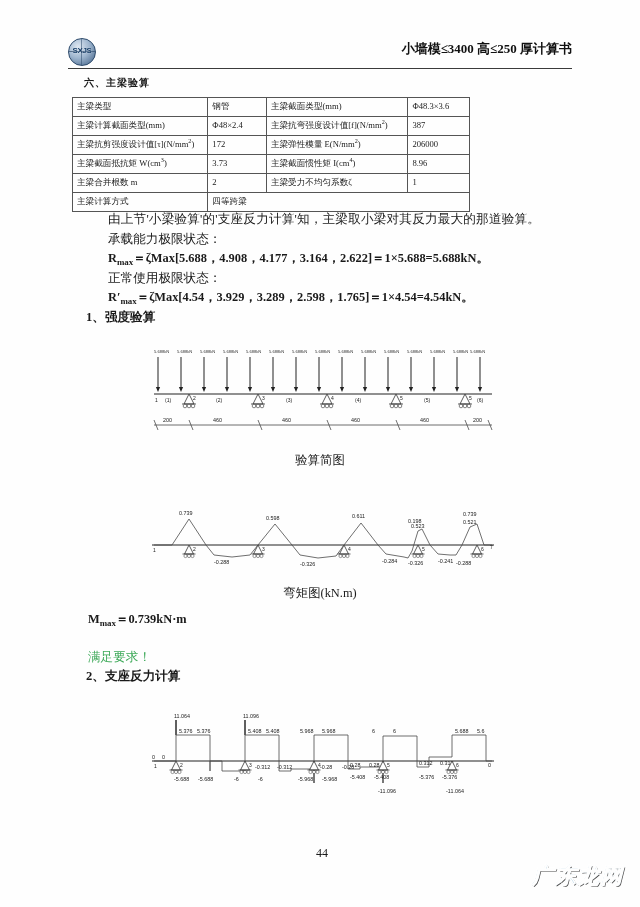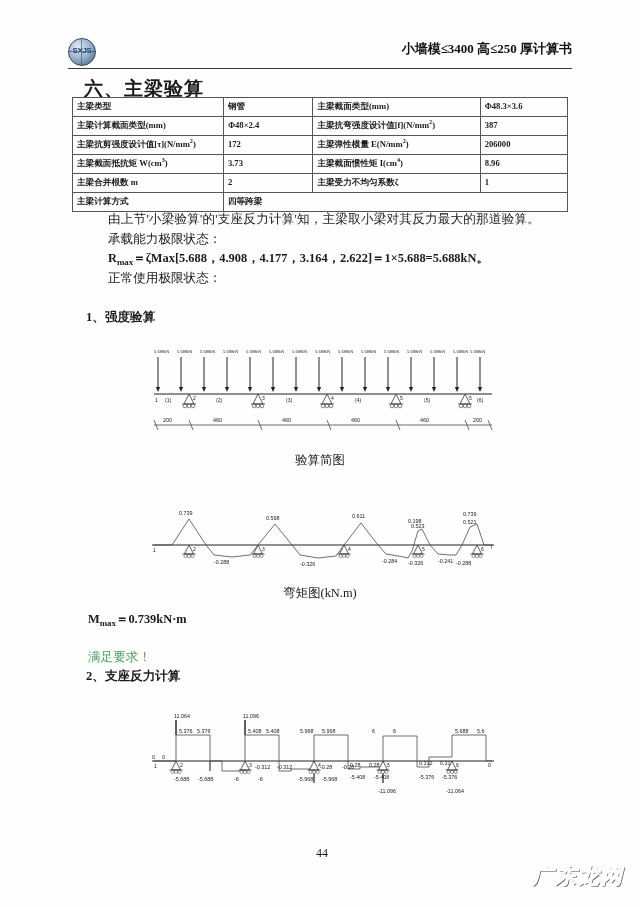--- a/index.html
+++ b/index.html
@@ -43,30 +43,29 @@
     position:absolute;right:0;top:4px;
     font-size:13px;font-weight:bold;white-space:nowrap;color:#111;text-align:right;
   }
   .hdr-rule{
     position:absolute;left:68px;top:68px;width:504px;height:0;
     border-top:1.6px solid #3a3a3a;
   }
 
   
   .sec-title{
-    position:absolute;left:84px;top:76px;font-size:19px;font-weight:bold;letter-spacing:1px;
+    position:absolute;left:84px;top:76px;font-size:10px;font-weight:bold;letter-spacing:1px;
   }
 
   
   .ptable{
-    position:absolute;left:72px;top:97px;width:496px;
+    position:absolute;left:72px;top:97px;width:398px;
     border-collapse:collapse;
     font-size:8.6px;
     font-family:"Liberation Serif",serif;
-    font-weight:bold;
   }
   .ptable td{
     border:0.8px solid #555;
     padding:2px 3px 2px 4px;
     height:14px;vertical-align:middle;
     line-height:1.15;
     white-space:nowrap;
   }
   .ptable td.lbl{width:148px;}
   .ptable td.val{width:92px;}
@@ -160,20 +159,23 @@
 
   <div class="para ind" style="left:108px;top:213px;">由上节'小梁验算'的'支座反力计算'知，主梁取小梁对其反力最大的那道验算。</div>
   <div class="para" style="left:108px;top:233px;">承载能力极限状态：</div>
 
   <div class="para formula" style="left:108px;top:252px;">
     R<sub>max</sub>＝ζMax[5.688，4.908，4.177，3.164，2.622]＝1×5.688=5.688kN。
   </div>
 
   <div class="para" style="left:108px;top:272px;">正常使用极限状态：</div>
 
+  <div class="para formula" style="left:108px;top:291px;">
+    R′<sub>max</sub>＝ζMax[4.54，3.929，3.289，2.598，1.765]＝1×4.54=4.54kN。
+  </div>
 
   <div class="para bold" style="left:86px;top:311px;font-size:12.6px;text-align:right;">1、强度验算</div>
 
   <div class="fig" style="left:150px;top:345px;">
     <svg width="346" height="96" viewBox="0 0 346 96">
 
       <g>
         <g class="lbl-s">
           <text x="4" y="8">5.688kN</text>
             <text x="27" y="8">5.688kN</text>

